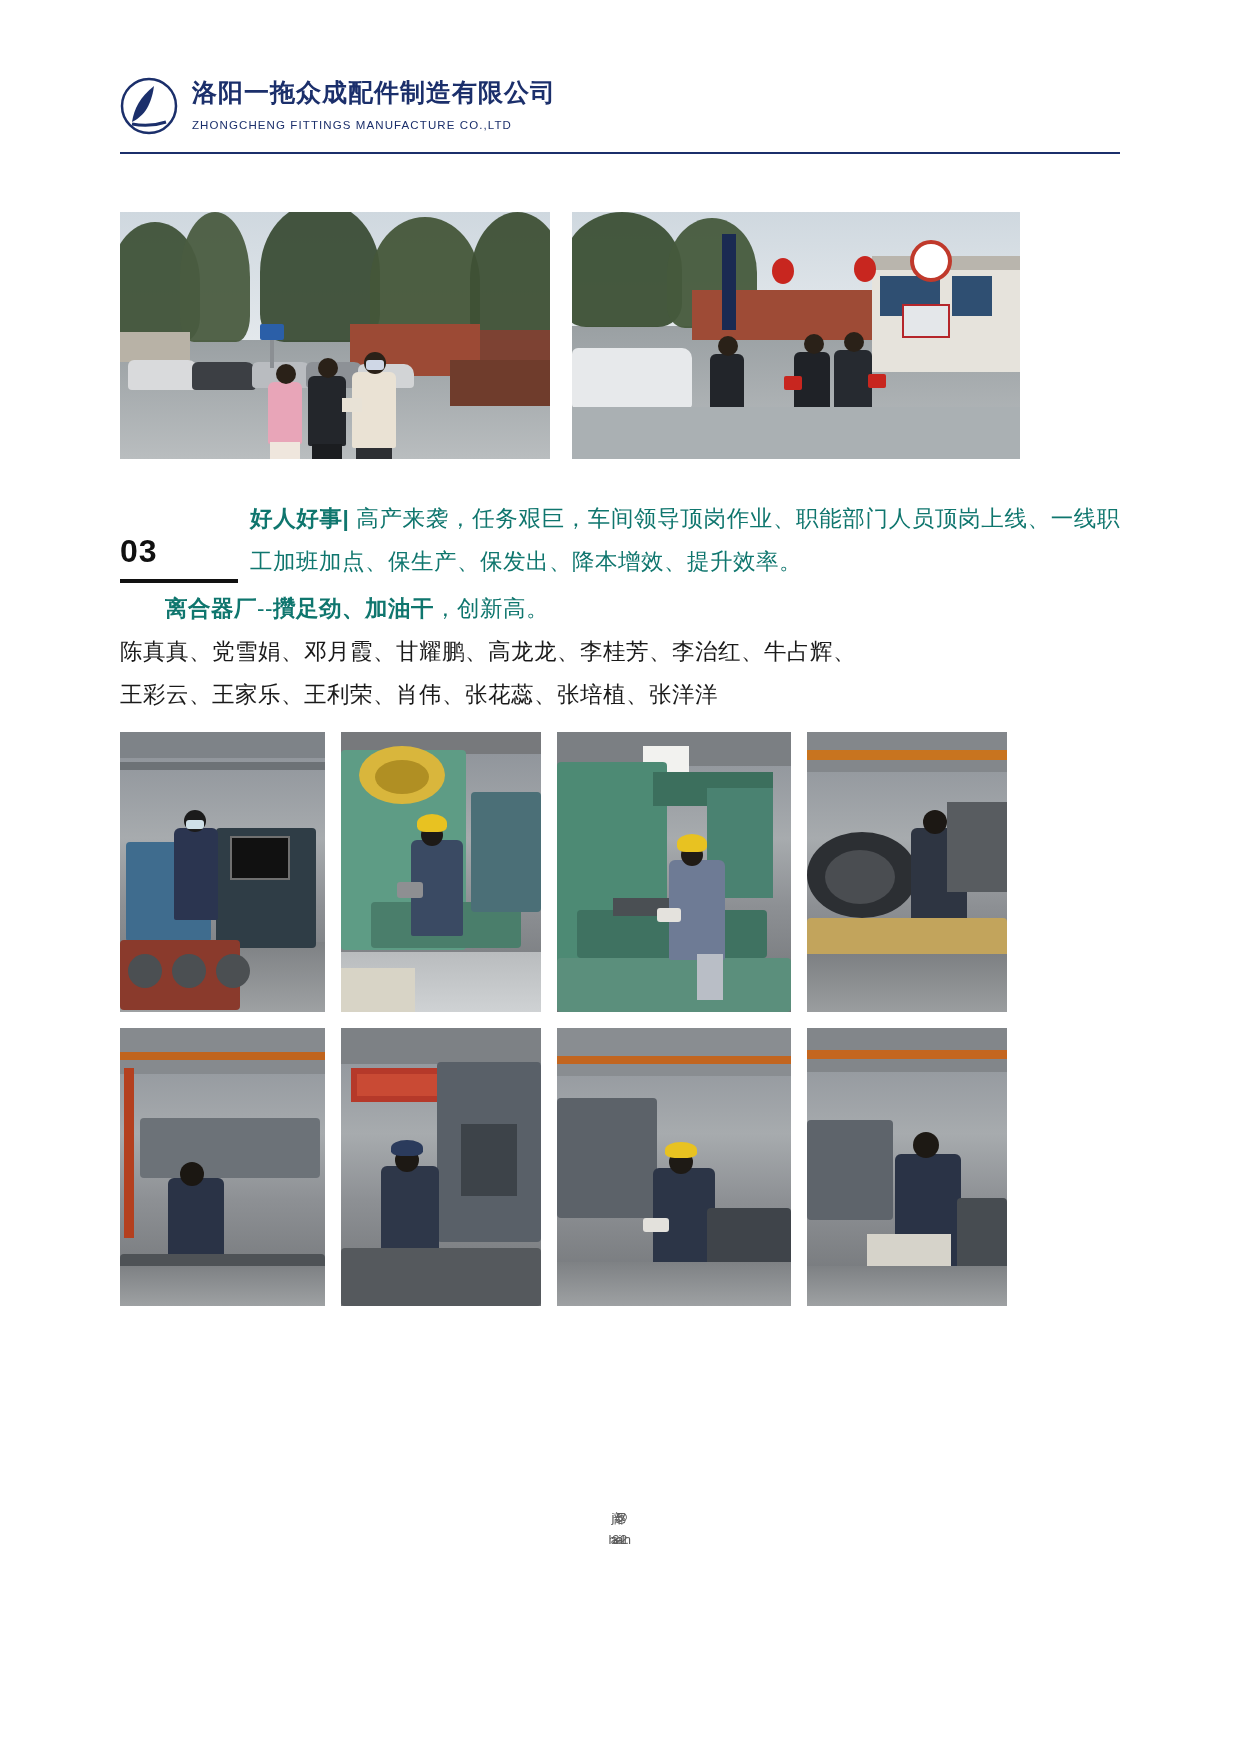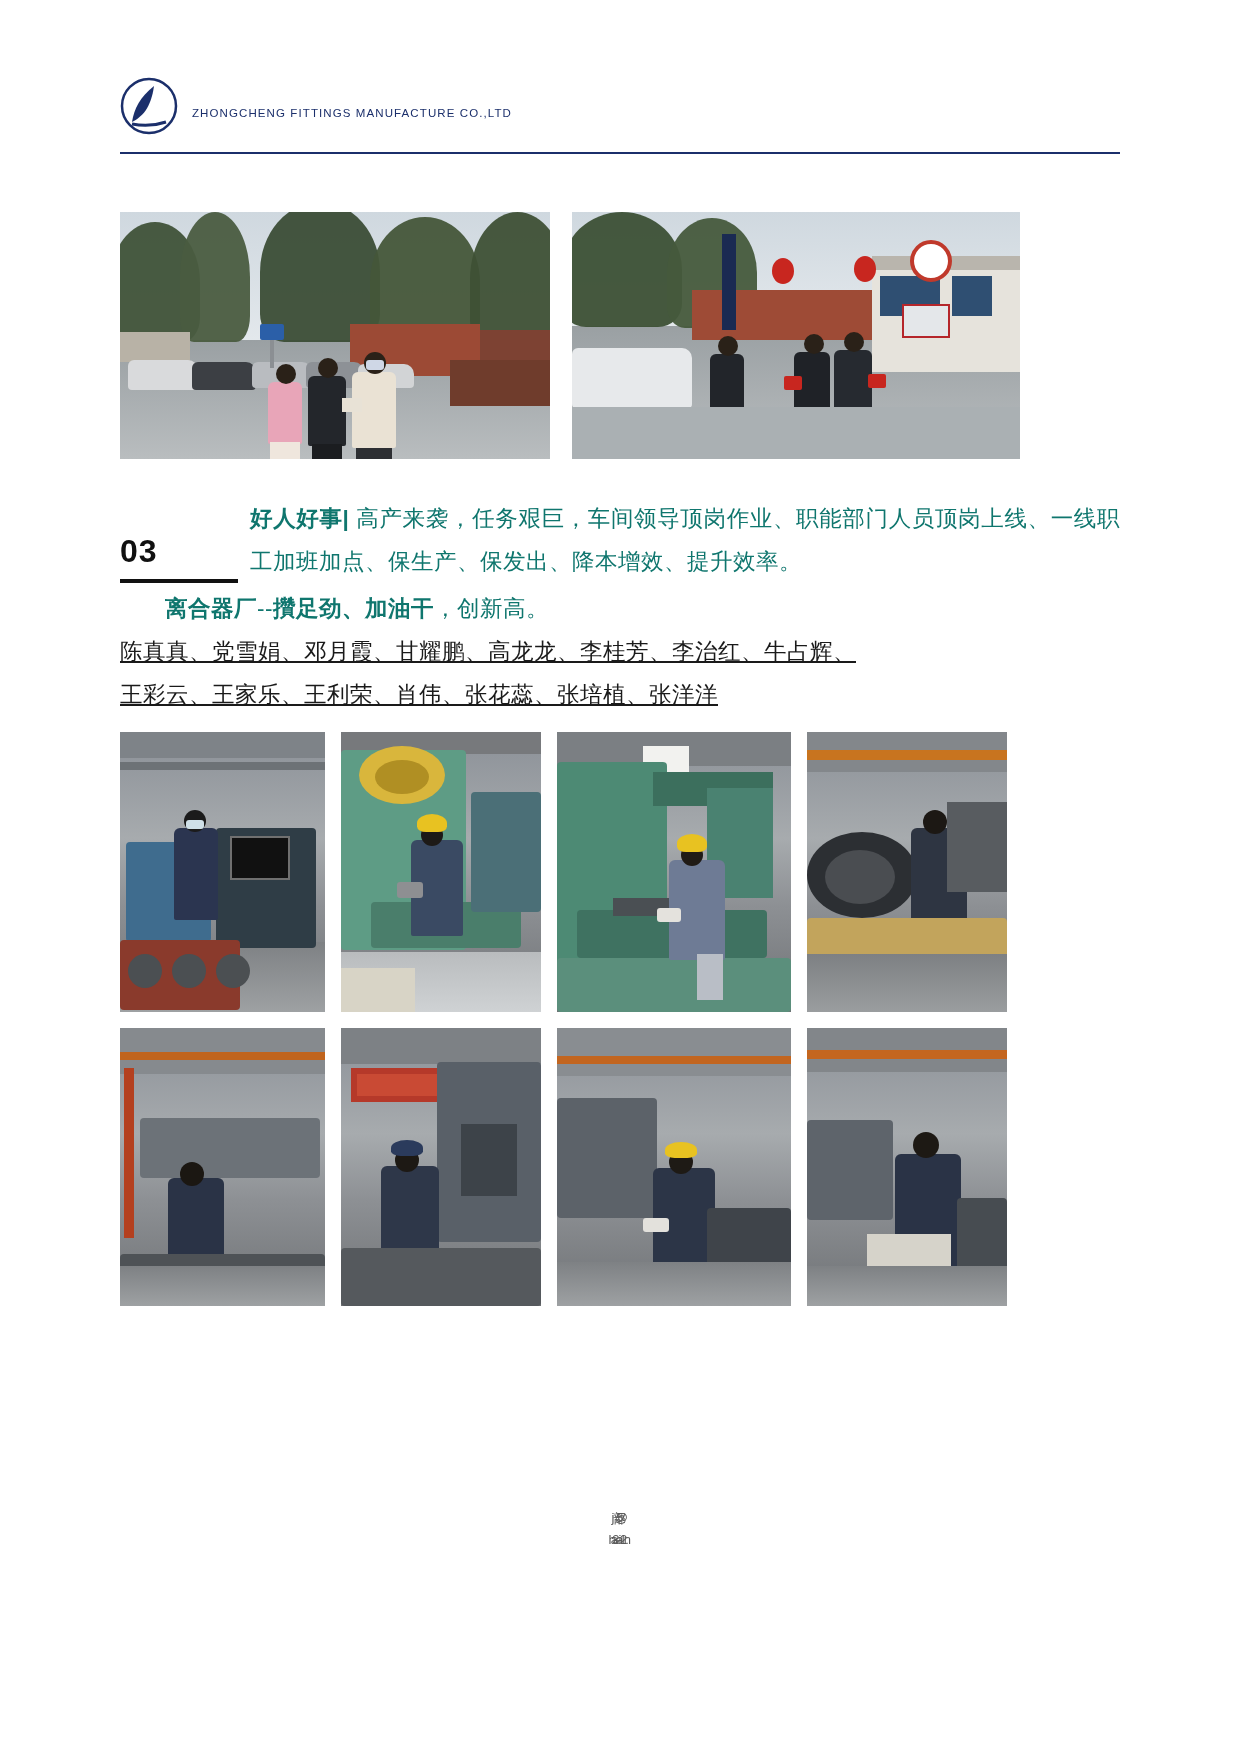--- a/index.html
+++ b/index.html
@@ -126,21 +126,20 @@
 
   .names-head {
     font-size: 22.5px;
     line-height: 43px;
     margin-top: 48px;
   }
   .names-list {
     font-size: 22.5px;
     line-height: 43px;
     letter-spacing: 0.5px;
-    text-decoration: underline;
   }
 
   
   .photo-grid {
     display: flex;
     gap: 16px;
     margin-top: 16px;
   }
   .grid-cell {
     position: relative;
@@ -209,20 +208,21 @@
   <div class="header">
     <div class="brand">
       <div class="logo-mark">
         <svg viewBox="0 0 58 58" width="58" height="58">
           <circle cx="29" cy="29" r="27" fill="none" stroke="#1b2f6b" stroke-width="2.5"></circle>
           <path d="M34 9 C20 20 14 32 12 45 C22 40 31 31 34 9 Z" fill="#1b2f6b"></path>
           <path d="M12 47 C22 49 34 49 46 45" stroke="#1b2f6b" stroke-width="3" fill="none"></path>
         </svg>
       </div>
       <div class="brand-text">
+        <div class="brand-cn">洛阳一拖众成配件制造有限公司</div>
         <div class="brand-en">ZHONGCHENG FITTINGS MANUFACTURE CO.,LTD</div>
       </div>
     </div>
   </div>
 
   <div class="photo-row-top">
 
     <div class="photo photo-top-left">
       <div class="sky" style="height:52%"></div>
       <div class="ground" style="height:48%"></div>

